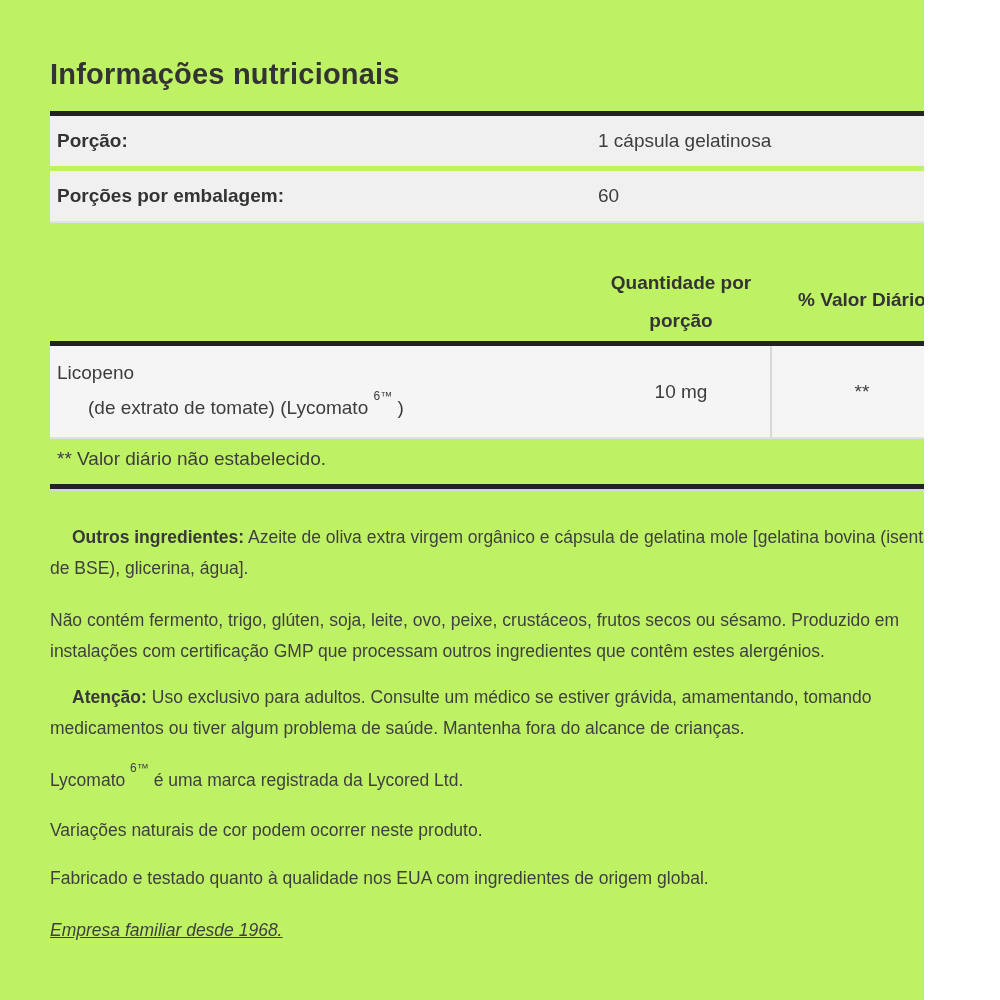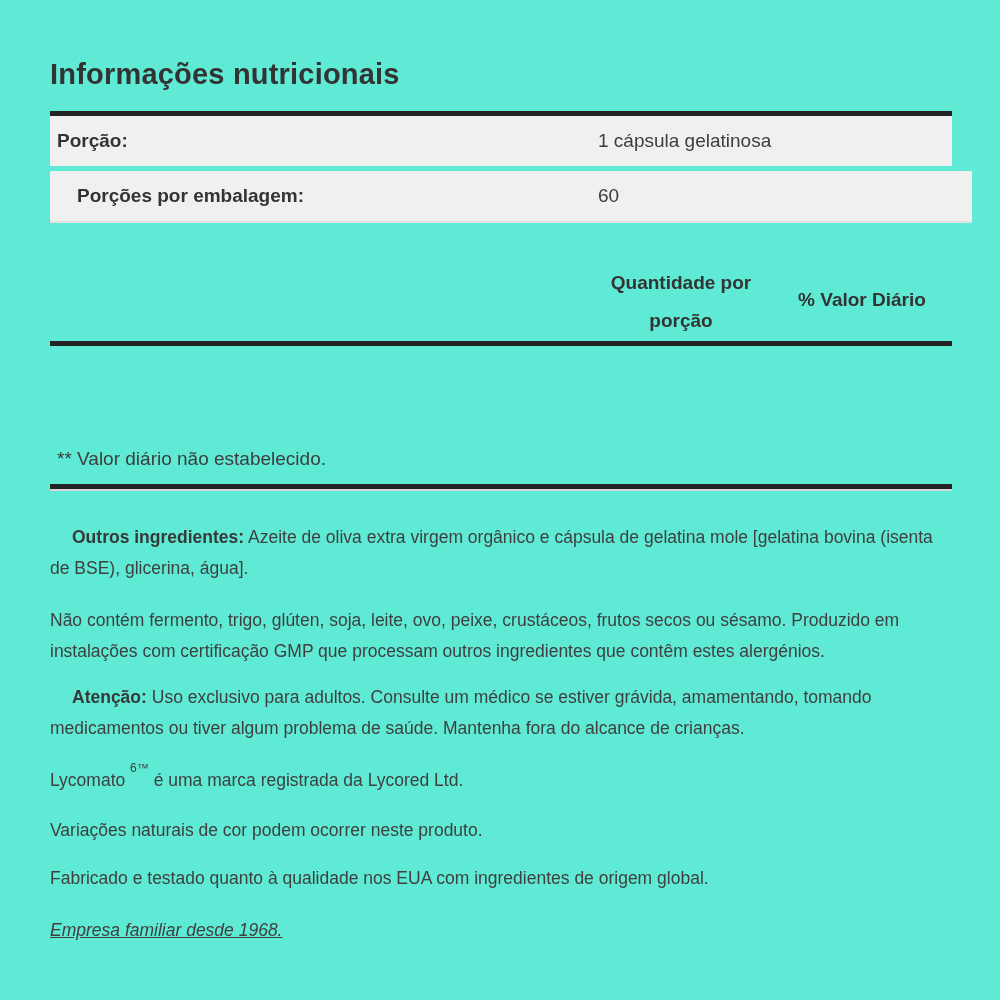--- a/index.html
+++ b/index.html
@@ -1,38 +1,38 @@
 <!DOCTYPE html>
 <html><head>
 <meta charset="utf-8">
 <style>
   html, body { margin: 0; padding: 0; background: #ffffff; }
   body {
     width: 1000px; height: 1000px;
     font-family: "Liberation Sans", "DejaVu Sans", sans-serif;
     color: #3f3f3f;
   }
-  .page { position: relative; width: 1000px; height: 1000px; background: #5eead4; overflow: hidden; }
+  .page { position: relative; width: 924px; height: 1000px; background: #bef264; overflow: hidden; }
 
   .page-title {
     position: absolute; left: 50px; top: 58px;
     font-size: 29px; font-weight: 700; color: #333333; letter-spacing: 0.2px;
     margin: 0;
   }
   .rule { position: absolute; left: 50px; width: 902px; height: 5px; background: #232323; }
   .rule-top    { top: 111px; }
   .rule-mid    { top: 341px; }
   .rule-bottom { top: 484px; border-bottom: 2px solid #d6d6d6; }
 
   .srow {
     position: absolute; left: 50px; width: 902px; height: 50px;
     background: #f0f0f0; display: flex; align-items: center;
   }
   .srow-1 { top: 116px; text-align: center; }
-  .srow-2 { top: 171px; border-bottom: 2px solid #e2e2e2; padding-left: 20px; }
+  .srow-2 { top: 171px; border-bottom: 2px solid #e2e2e2; }
   .srow .slabel { font-size: 19px; font-weight: 600; color: #333333; padding-left: 7px; }
   .srow .svalue { position: absolute; left: 507px; font-size: 19px; font-weight: 400; color: #3d3d3d; margin-left: 41px; }
 
   .amount-header {
     position: absolute; left: 592px; top: 264px; width: 178px;
     text-align: center; font-size: 19px; font-weight: 700; color: #333333; line-height: 38px;
   }
   .dv-header {
     position: absolute; left: 772px; top: 283px; width: 180px;
     text-align: center; font-size: 19px; font-weight: 700; color: #333333; line-height: 34px;
@@ -100,20 +100,30 @@
 
   <div class="amount-header">
     <span>Quantidade por</span><br>
     <span>porção</span>
   </div>
 
   <div class="dv-header">% Valor Diário</div>
 
   <div class="rule rule-mid"></div>
 
+  <div class="nrow">
+    <div class="nname">
+      <span>Licopeno</span>
+      <span class="detail">
+        <span>(de extrato de tomate) (Lycomato </span><sup class="tm">6™</sup><span> )</span>
+      </span>
+    </div>
+    <div class="ncell-amount">10 mg</div>
+    <div class="ncell-dv">**</div>
+  </div>
 
   <div class="footnote">** Valor diário não estabelecido.</div>
 
   <div class="rule rule-bottom"></div>
 
   <p class="para p-ingredients">
     <b>Outros ingredientes:</b><span> Azeite de oliva extra virgem orgânico e cápsula de gelatina mole [gelatina bovina (isenta de BSE), glicerina, água].</span>
   </p>
 
   <p class="para p-allergens">Não contém fermento, trigo, glúten, soja, leite, ovo, peixe, crustáceos, frutos secos ou sésamo. Produzido em instalações com certificação GMP que processam outros ingredientes que contêm estes alergénios.</p>

